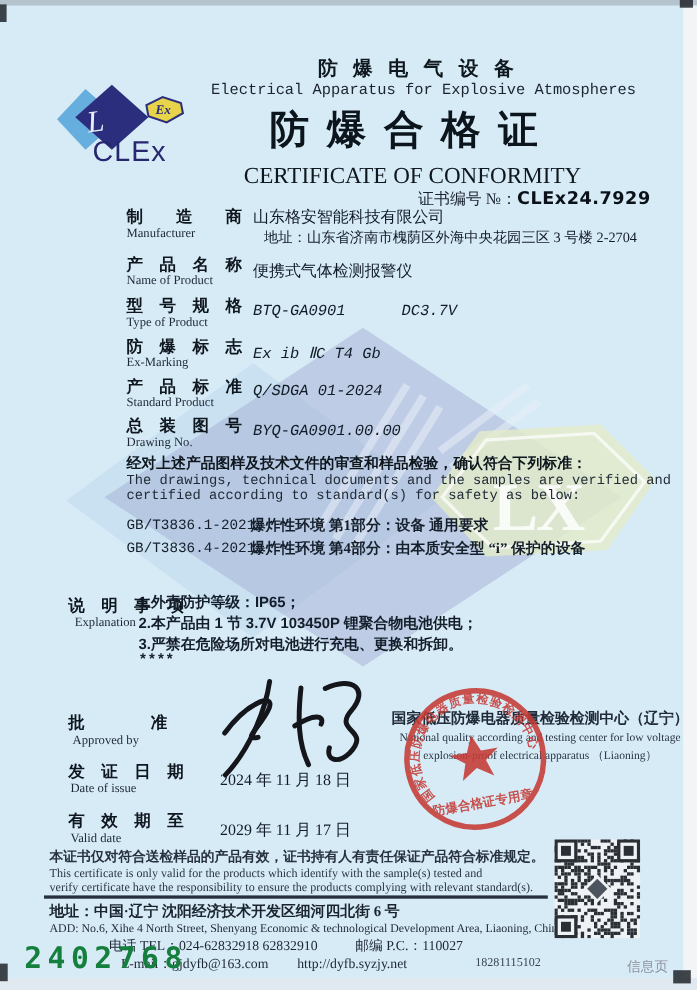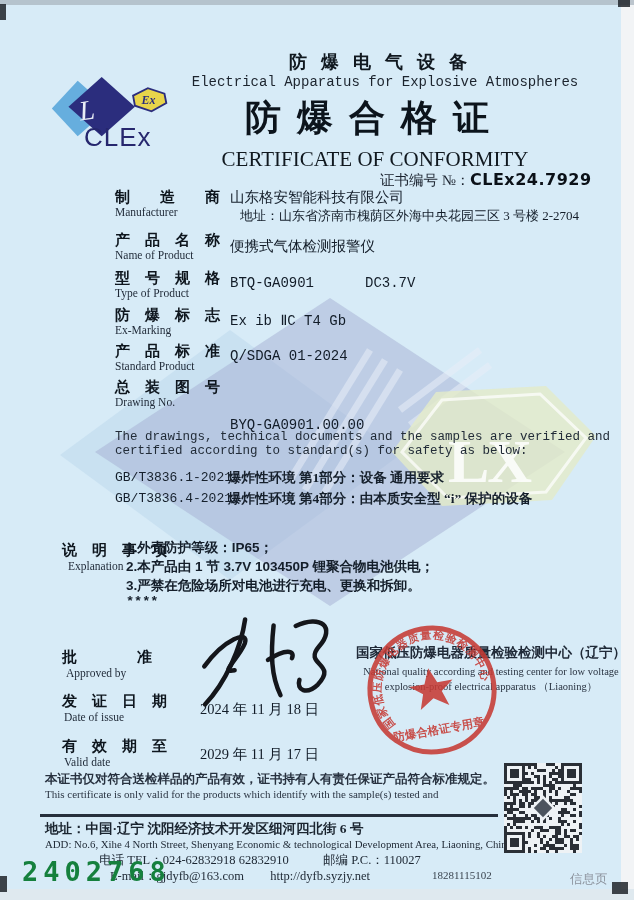--- a/index.html
+++ b/index.html
@@ -23,21 +23,21 @@
   .t-cn-big{left:120px;top:94px;width:510px;text-align:center;font-size:36px;font-weight:800;
             letter-spacing:16px;color:#0c141c;z-index:2;}
   .t-en-big{left:120px;top:147px;width:510px;text-align:center;font-size:21px;
             font-family:"Liberation Serif",serif;color:#10181f;z-index:2;}
   .certno{left:380px;top:170px;z-index:2;font-family:"Liberation Serif",serif;font-size:14.5px;}
   .certno b{font-family:"DejaVu Sans",sans-serif;font-size:16px;letter-spacing:.5px;color:#0b1118;}
   
   .lab-cn{font-weight:700;font-size:15px;color:#0e161e;white-space:nowrap;z-index:2;}
   .lab-en{font-family:"Liberation Serif",serif;font-size:11.5px;color:#1e2836;white-space:nowrap;z-index:2;}
   .val{font-family:"Liberation Serif",serif;font-size:14.5px;color:#121c28;white-space:nowrap;z-index:2;}
-  .val-mono{font-family:"Liberation Mono",monospace;font-size:14px;color:#121c28;white-space:nowrap;z-index:2;}
+  .val-mono{font-family:"Liberation Mono",monospace;font-size:14px;color:#121c28;white-space:nowrap;z-index:2;font-style:italic;}
   .statement-cn{font-weight:700;font-size:13.5px;color:#0e161e;z-index:2;}
   .statement-en{font-family:"Liberation Mono",monospace;font-size:12.5px;color:#222c38;z-index:2;}
   .std-code{font-family:"Liberation Mono",monospace;font-size:13px;color:#16202c;z-index:2;}
   .std-desc{font-family:"Liberation Serif",serif;font-size:13.5px;font-weight:600;color:#16202c;z-index:2;}
   .expl-item{font-family:Liberation Sans, sans-serif;font-size:13.5px;font-weight:600;color:#141e2a;z-index:2;}
   
   .auth-cn{left:350px;top:644px;width:282px;text-align:center;font-size:13.5px;font-weight:700;
            color:#202a38;z-index:1;}
   .auth-en{left:350px;width:282px;text-align:center;font-family:"Liberation Serif",serif;
            font-size:10.5px;color:#2a3442;z-index:1;}
@@ -125,22 +125,23 @@
   <div class="abs lab-cn" style="left:115px;top:306px;">防　爆　标　志</div>
   <div class="abs lab-en" style="left:115px;top:324px;">Ex-Marking</div>
   <div class="abs val-mono" style="left:230px;top:312px;">Ex ib ⅡC T4 Gb</div>
 
   <div class="abs lab-cn" style="left:115px;top:342px;">产　品　标　准</div>
   <div class="abs lab-en" style="left:115px;top:360px;">Standard Product</div>
   <div class="abs val-mono" style="left:230px;top:348px;">Q/SDGA 01-2024</div>
 
   <div class="abs lab-cn" style="left:115px;top:378px;text-align:center;">总　装　图　号</div>
   <div class="abs lab-en" style="left:115px;top:396px;">Drawing No.</div>
-  <div class="abs val-mono" style="left:230px;top:384px;margin-top:33px;">BYQ-GA0901.00.00</div>
-
+  <div class="abs val-mono" style="left:230px;top:384px;">BYQ-GA0901.00.00</div>
+
+  <div class="abs statement-cn" style="left:115px;top:412px;">经对上述产品图样及技术文件的审查和样品检验，确认符合下列标准：</div>
   <div class="abs statement-en" style="left:115px;top:430px;">The drawings, technical documents and the samples are verified and</div>
   <div class="abs statement-en" style="left:115px;top:444px;">certified according to standard(s) for safety as below:</div>
 
   <div class="abs std-code" style="left:115px;top:470px;">GB/T3836.1-2021</div>
   <div class="abs std-desc" style="left:228px;top:469px;">爆炸性环境 第1部分：设备 通用要求</div>
   <div class="abs std-code" style="left:115px;top:491px;">GB/T3836.4-2021</div>
   <div class="abs std-desc" style="left:228px;top:490px;">爆炸性环境 第4部分：由本质安全型 “i” 保护的设备</div>
 
   <div class="abs lab-cn" style="left:62px;top:541px;">说　明　事　项</div>
   <div class="abs lab-en" style="left:68px;top:560px;">Explanation</div>
@@ -183,20 +184,21 @@
   <div class="abs lab-cn" style="left:62px;top:692px;">发　证　日　期</div>
   <div class="abs lab-en" style="left:64px;top:711px;">Date of issue</div>
   <div class="abs val" style="left:200px;top:700px;">2024 年 11 月 18 日</div>
 
   <div class="abs lab-cn" style="left:62px;top:737px;">有　效　期　至</div>
   <div class="abs lab-en" style="left:64px;top:756px;">Valid date</div>
   <div class="abs val" style="left:200px;top:745px;">2029 年 11 月 17 日</div>
 
   <div class="abs valid-cn">本证书仅对符合送检样品的产品有效，证书持有人有责任保证产品符合标准规定。</div>
   <div class="abs valid-en" style="top:788px;">This certificate is only valid for the products which identify with the sample(s) tested and</div>
+  <div class="abs valid-en" style="top:801px;">verify certificate have the responsibility to ensure the products complying with relevant standard(s).</div>
   <div class="abs rule"></div>
 
   <div class="abs addr-cn">地址：中国·辽宁 沈阳经济技术开发区细河四北街 6 号</div>
   <div class="abs addr-en">ADD: No.6, Xihe 4 North Street, Shenyang Economic &amp; technological Development Area, Liaoning, China</div>
   <div class="abs tel-line">
     <span>电话 TEL：024-62832918 62832910</span>
     <span style="display:inline-block;width:28px;"></span>
     <span>邮编 P.C.：110027</span>
   </div>
   <div class="abs email-line">

